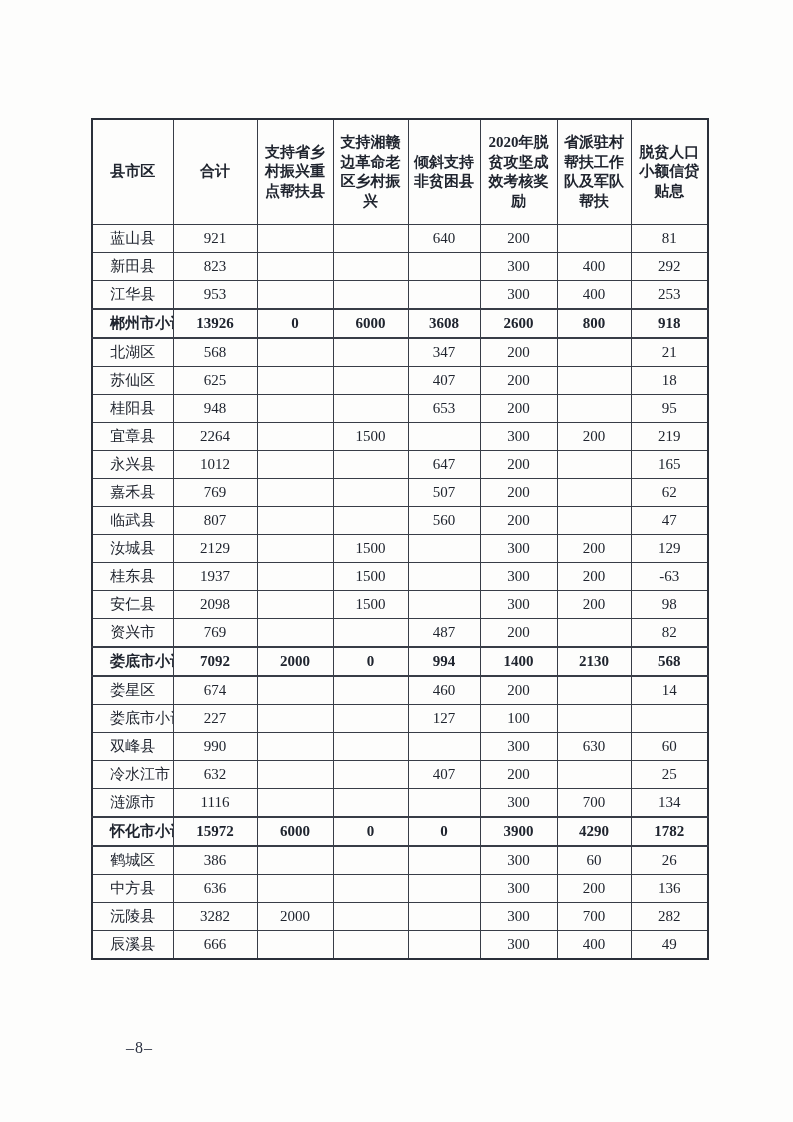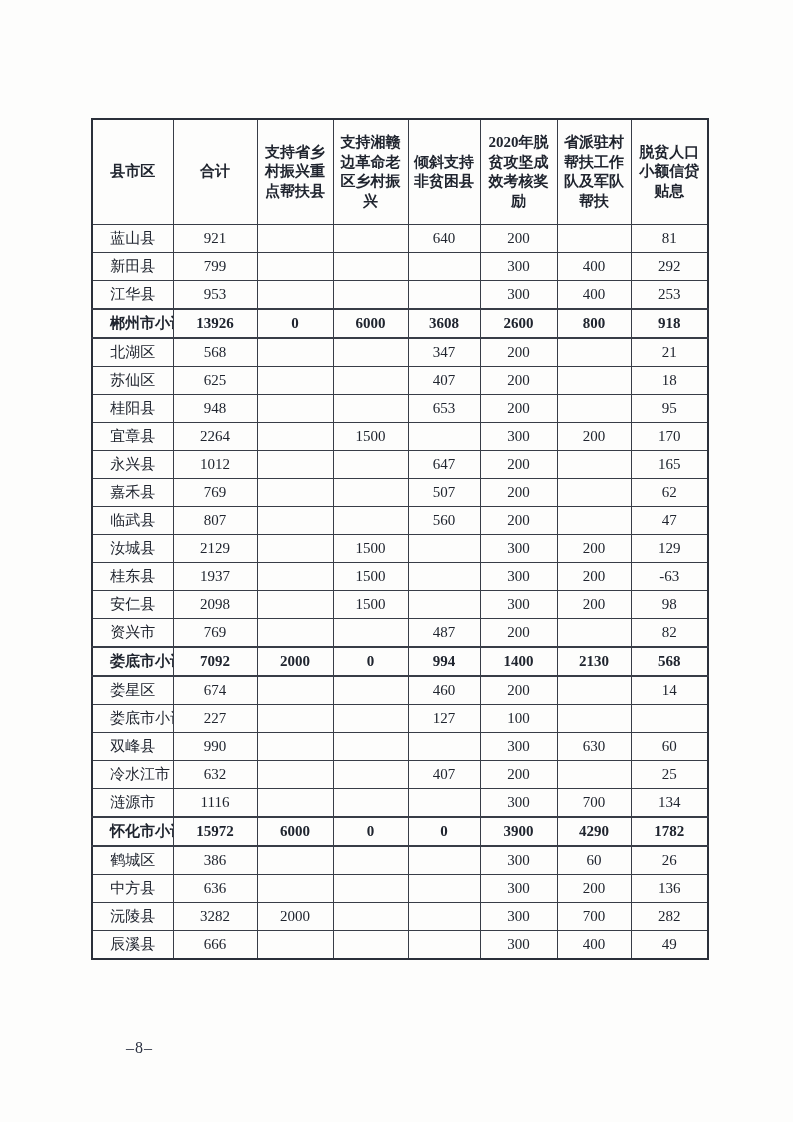--- a/index.html
+++ b/index.html
@@ -101,21 +101,21 @@
           <td>921</td>
           <td></td>
           <td></td>
           <td>640</td>
           <td>200</td>
           <td></td>
           <td>81</td>
         </tr>
         <tr>
           <td>新田县</td>
-          <td>799</td>
+          <td>823</td>
           <td></td>
           <td></td>
           <td></td>
           <td>300</td>
           <td>400</td>
           <td>292</td>
         </tr>
         <tr>
           <td>江华县</td>
           <td>953</td>
@@ -167,21 +167,21 @@
           <td>95</td>
         </tr>
         <tr>
           <td>宜章县</td>
           <td>2264</td>
           <td></td>
           <td>1500</td>
           <td></td>
           <td>300</td>
           <td>200</td>
-          <td>170</td>
+          <td>219</td>
         </tr>
         <tr>
           <td>永兴县</td>
           <td>1012</td>
           <td></td>
           <td></td>
           <td>647</td>
           <td>200</td>
           <td></td>
           <td>165</td>

